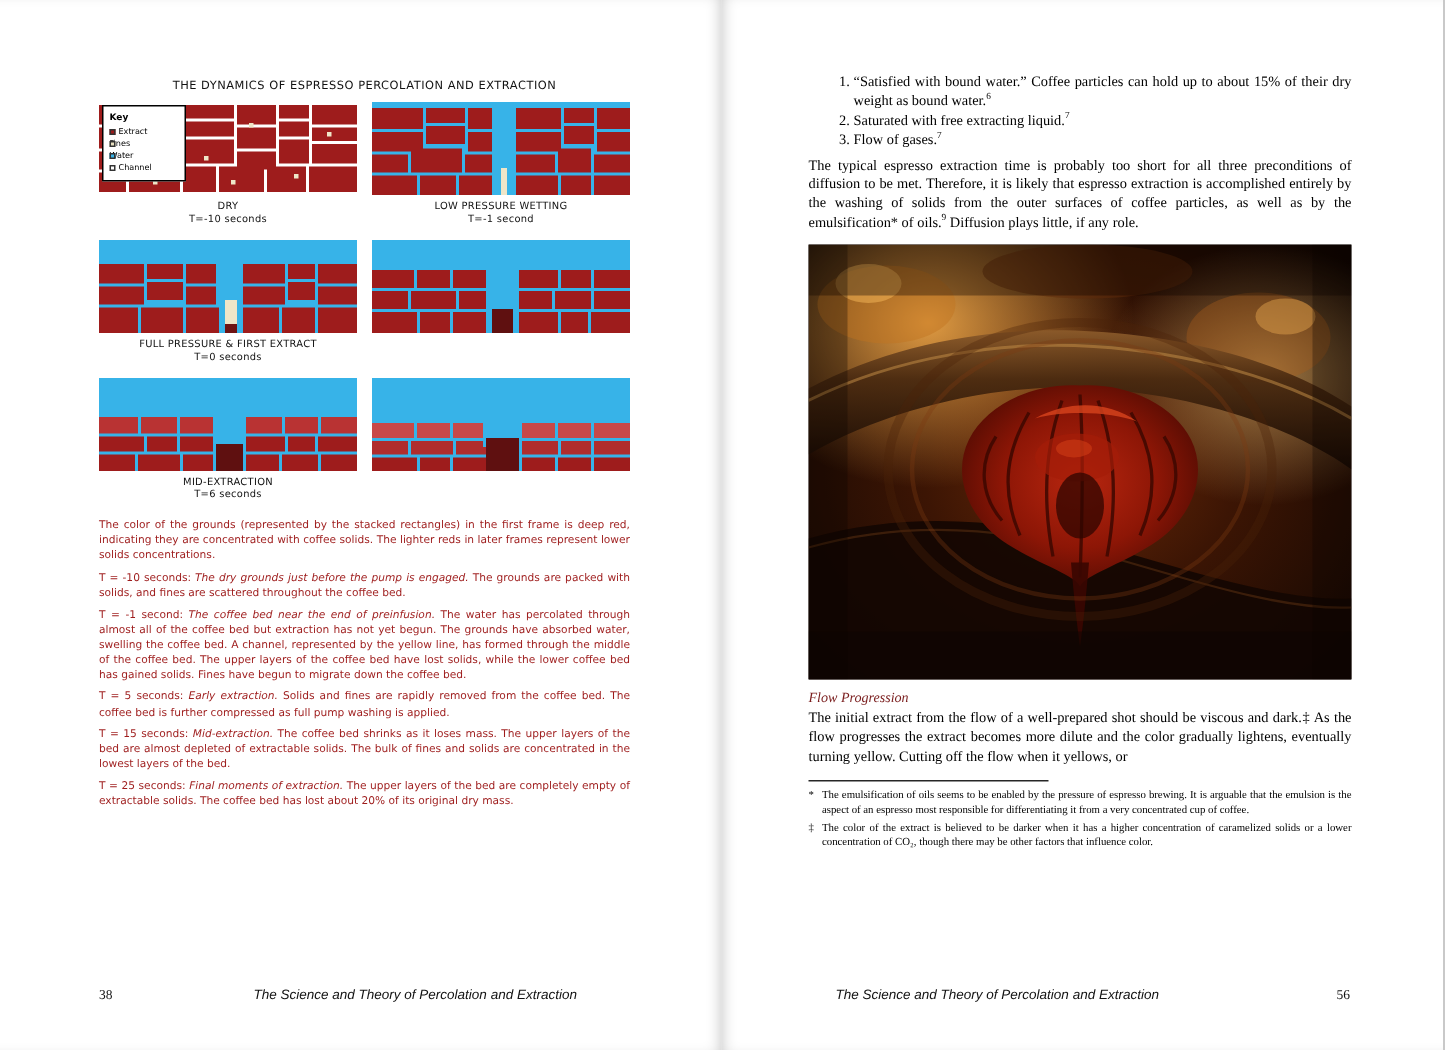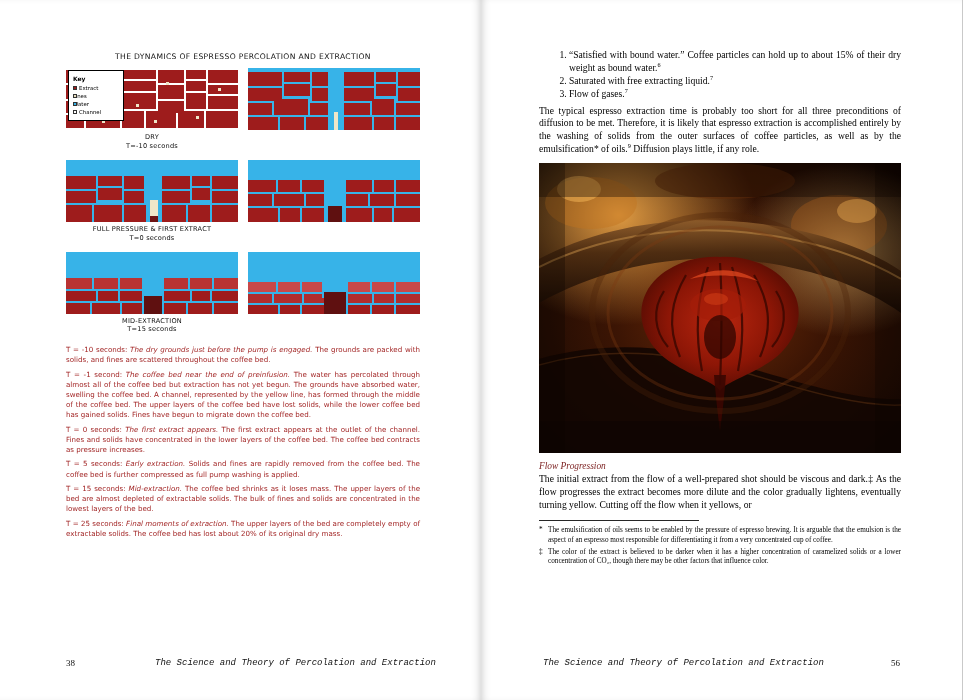--- a/index.html
+++ b/index.html
@@ -96,23 +96,24 @@
   .ltext i { font-style:italic; }
 
   
   .folio {
     position:absolute; bottom:32px;
     font-family:"Liberation Serif", serif;
     font-size:9px; color:#111;
   }
   .runhead {
     position:absolute; bottom:32px;
-    font-family:Liberation Mono, monospace;
+    font-family:Liberation Sans, sans-serif;
     font-size:9px; color:#111;
     font-style:italic;
+    margin-left:14px;
   }
   .l-folio { left:66px; }
   .l-runhead { left:155px; }
   .r-folio { right:62px; }
   .r-runhead { left:62px; }
 
   
   .r-inner { position:absolute; left:58px; top:48px; width:362px; }
   .rtext {
     font-family:"Liberation Serif", serif;
@@ -269,20 +270,24 @@
             <div class="brick" style="left:0px;  top:49px; width:30px; height:13px;"></div>
             <div class="brick" style="left:32px; top:49px; width:24px; height:13px;"></div>
             <div class="brick" style="left:58px; top:49px; width:22px; height:13px;"></div>
             <div class="brick" style="left:96px; top:49px; width:28px; height:13px;"></div>
             <div class="brick" style="left:126px;top:49px; width:20px; height:13px;"></div>
             <div class="brick" style="left:148px;top:49px; width:24px; height:13px;"></div>
 
             <div class="water" style="left:82px; top:0px; width:12px; height:62px;"></div>
             <div class="fines" style="left:86px; top:44px; width:4px; height:18px;"></div>
           </div>
+          <div class="cap">
+            <span class="t">LOW PRESSURE WETTING</span>
+            <span class="t">T=-1 second</span>
+          </div>
         </div>
 
         <div class="cell">
           <div class="panel">
             <div class="water" style="left:0; top:0; width:172px; height:16px;"></div>
             <div class="brick" style="left:0px;  top:16px; width:30px; height:13px;"></div>
             <div class="brick" style="left:32px; top:16px; width:24px; height:10px;"></div>
             <div class="brick" style="left:58px; top:16px; width:20px; height:13px;"></div>
             <div class="brick" style="left:96px; top:16px; width:28px; height:13px;"></div>
             <div class="brick" style="left:126px;top:16px; width:18px; height:10px;"></div>
@@ -364,21 +369,21 @@
             <div class="brick" style="left:56px; top:51px; width:20px; height:11px;"></div>
             <div class="brick" style="left:98px; top:51px; width:22px; height:11px;"></div>
             <div class="brick" style="left:122px;top:51px; width:24px; height:11px;"></div>
             <div class="brick" style="left:148px;top:51px; width:24px; height:11px;"></div>
 
             <div class="water" style="left:76px; top:0px; width:22px; height:50px;"></div>
             <div class="dark" style="left:78px; top:44px; width:18px; height:18px; background:#5f1010;"></div>
           </div>
           <div class="cap">
             <span class="t">MID-EXTRACTION</span>
-            <span class="t">T=15 seconds</span>
+            <span class="t">T=6 seconds</span>
           </div>
         </div>
 
         <div class="cell">
           <div class="panel">
             <div class="water" style="left:0; top:0; width:172px; height:30px;"></div>
             <div class="brick" style="left:0px;  top:30px; width:28px; height:10px; background:#c84848;"></div>
             <div class="brick" style="left:30px; top:30px; width:22px; height:10px; background:#c84848;"></div>
             <div class="brick" style="left:54px; top:30px; width:22px; height:10px; background:#c84848;"></div>
             <div class="brick" style="left:100px;top:30px; width:22px; height:10px; background:#c84848;"></div>
@@ -400,26 +405,26 @@
             <div class="brick" style="left:148px;top:53px; width:24px; height:9px;"></div>
 
             <div class="water" style="left:74px; top:0px; width:26px; height:46px;"></div>
             <div class="dark" style="left:76px; top:40px; width:22px; height:22px; background:#5f1010;"></div>
           </div>
         </div>
 
       </div>
 
       <div class="ltext">
+        <p>The color of the grounds (represented by the stacked rectangles) in the first frame is deep red, indicating they are concentrated with coffee solids. The lighter reds in later frames represent lower solids concentrations.</p>
 
         <p><span>T = -10 seconds: </span><i>The dry grounds just before the pump is engaged.</i><span> The grounds are packed with solids, and fines are scattered throughout the coffee bed.</span></p>
 
         <p><span>T = -1 second: </span><i>The coffee bed near the end of preinfusion.</i><span> The water has percolated through almost all of the coffee bed but extraction has not yet begun. The grounds have absorbed water, swelling the coffee bed. A channel, represented by the yellow line, has formed through the middle of the coffee bed. The upper layers of the coffee bed have lost solids, while the lower coffee bed has gained solids. Fines have begun to migrate down the coffee bed.</span></p>
 
-        <p><span>T = 0 seconds: </span><i>The first extract appears.</i><span> The first extract appears at the outlet of the channel. Fines and solids have concentrated in the lower layers of the coffee bed. The coffee bed contracts as pressure increases.</span></p>
 
         <p><span>T = 5 seconds: </span><i>Early extraction.</i><span> Solids and fines are rapidly removed from the coffee bed. The coffee bed is further compressed as full pump washing is applied.</span></p>
 
         <p><span>T = 15 seconds: </span><i>Mid-extraction.</i><span> The coffee bed shrinks as it loses mass. The upper layers of the bed are almost depleted of extractable solids. The bulk of fines and solids are concentrated in the lowest layers of the bed.</span></p>
 
         <p><span>T = 25 seconds: </span><i>Final moments of extraction.</i><span> The upper layers of the bed are completely empty of extractable solids. The coffee bed has lost about 20% of its original dry mass.</span></p>
       </div>
     </div>
 
     <div class="folio l-folio">38</div>

